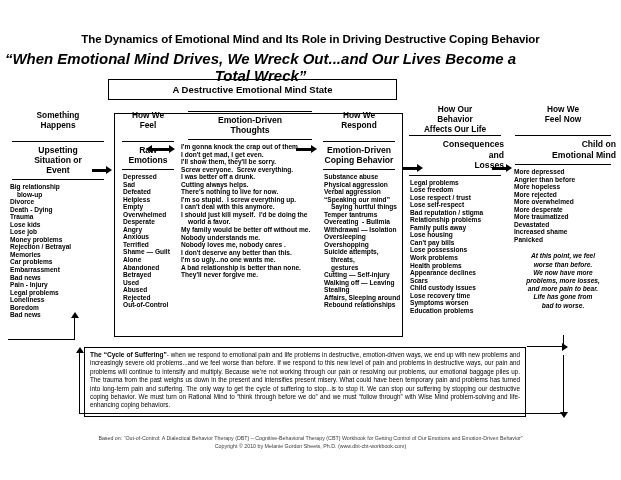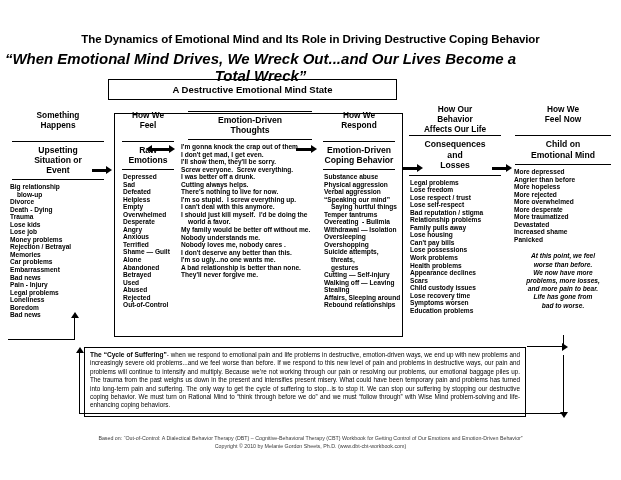--- a/index.html
+++ b/index.html
@@ -71,21 +71,21 @@
   #c3 .rule,#c3 .rule2{width:124px;}
   #c4 .rule,#c4 .rule2{width:72px;}
   #c5 .rule,#c5 .rule2{width:92px;}
   #c6 .rule,#c6 .rule2{width:96px;}
 
   #c1 .items,#c2 .items,#c4 .items,#c5 .items,#c6 .items{padding-left:4px;}
   #c3 .items{padding-left:1px;}
 
   
   #c5,#c6{top:104px;}
-  #c5 .sub,#c6 .sub{line-height:10.5px;}
+  #c5 .sub,#c6 .sub{line-height:10.5px;text-align:right;}
 
   
   .ar-right{height:0;width:0;border-top:4px solid transparent;border-bottom:4px solid transparent;border-left:6px solid #000;position:absolute;}
   .ar-left{height:0;width:0;border-top:4px solid transparent;border-bottom:4px solid transparent;border-right:6px solid #000;position:absolute;}
   .ar-shaft{position:absolute;background:#000;height:3px;}
 
   
   .cycle-box{
     position:absolute;left:84px;top:347px;width:442px;height:70px;
     border:1px solid #000;

